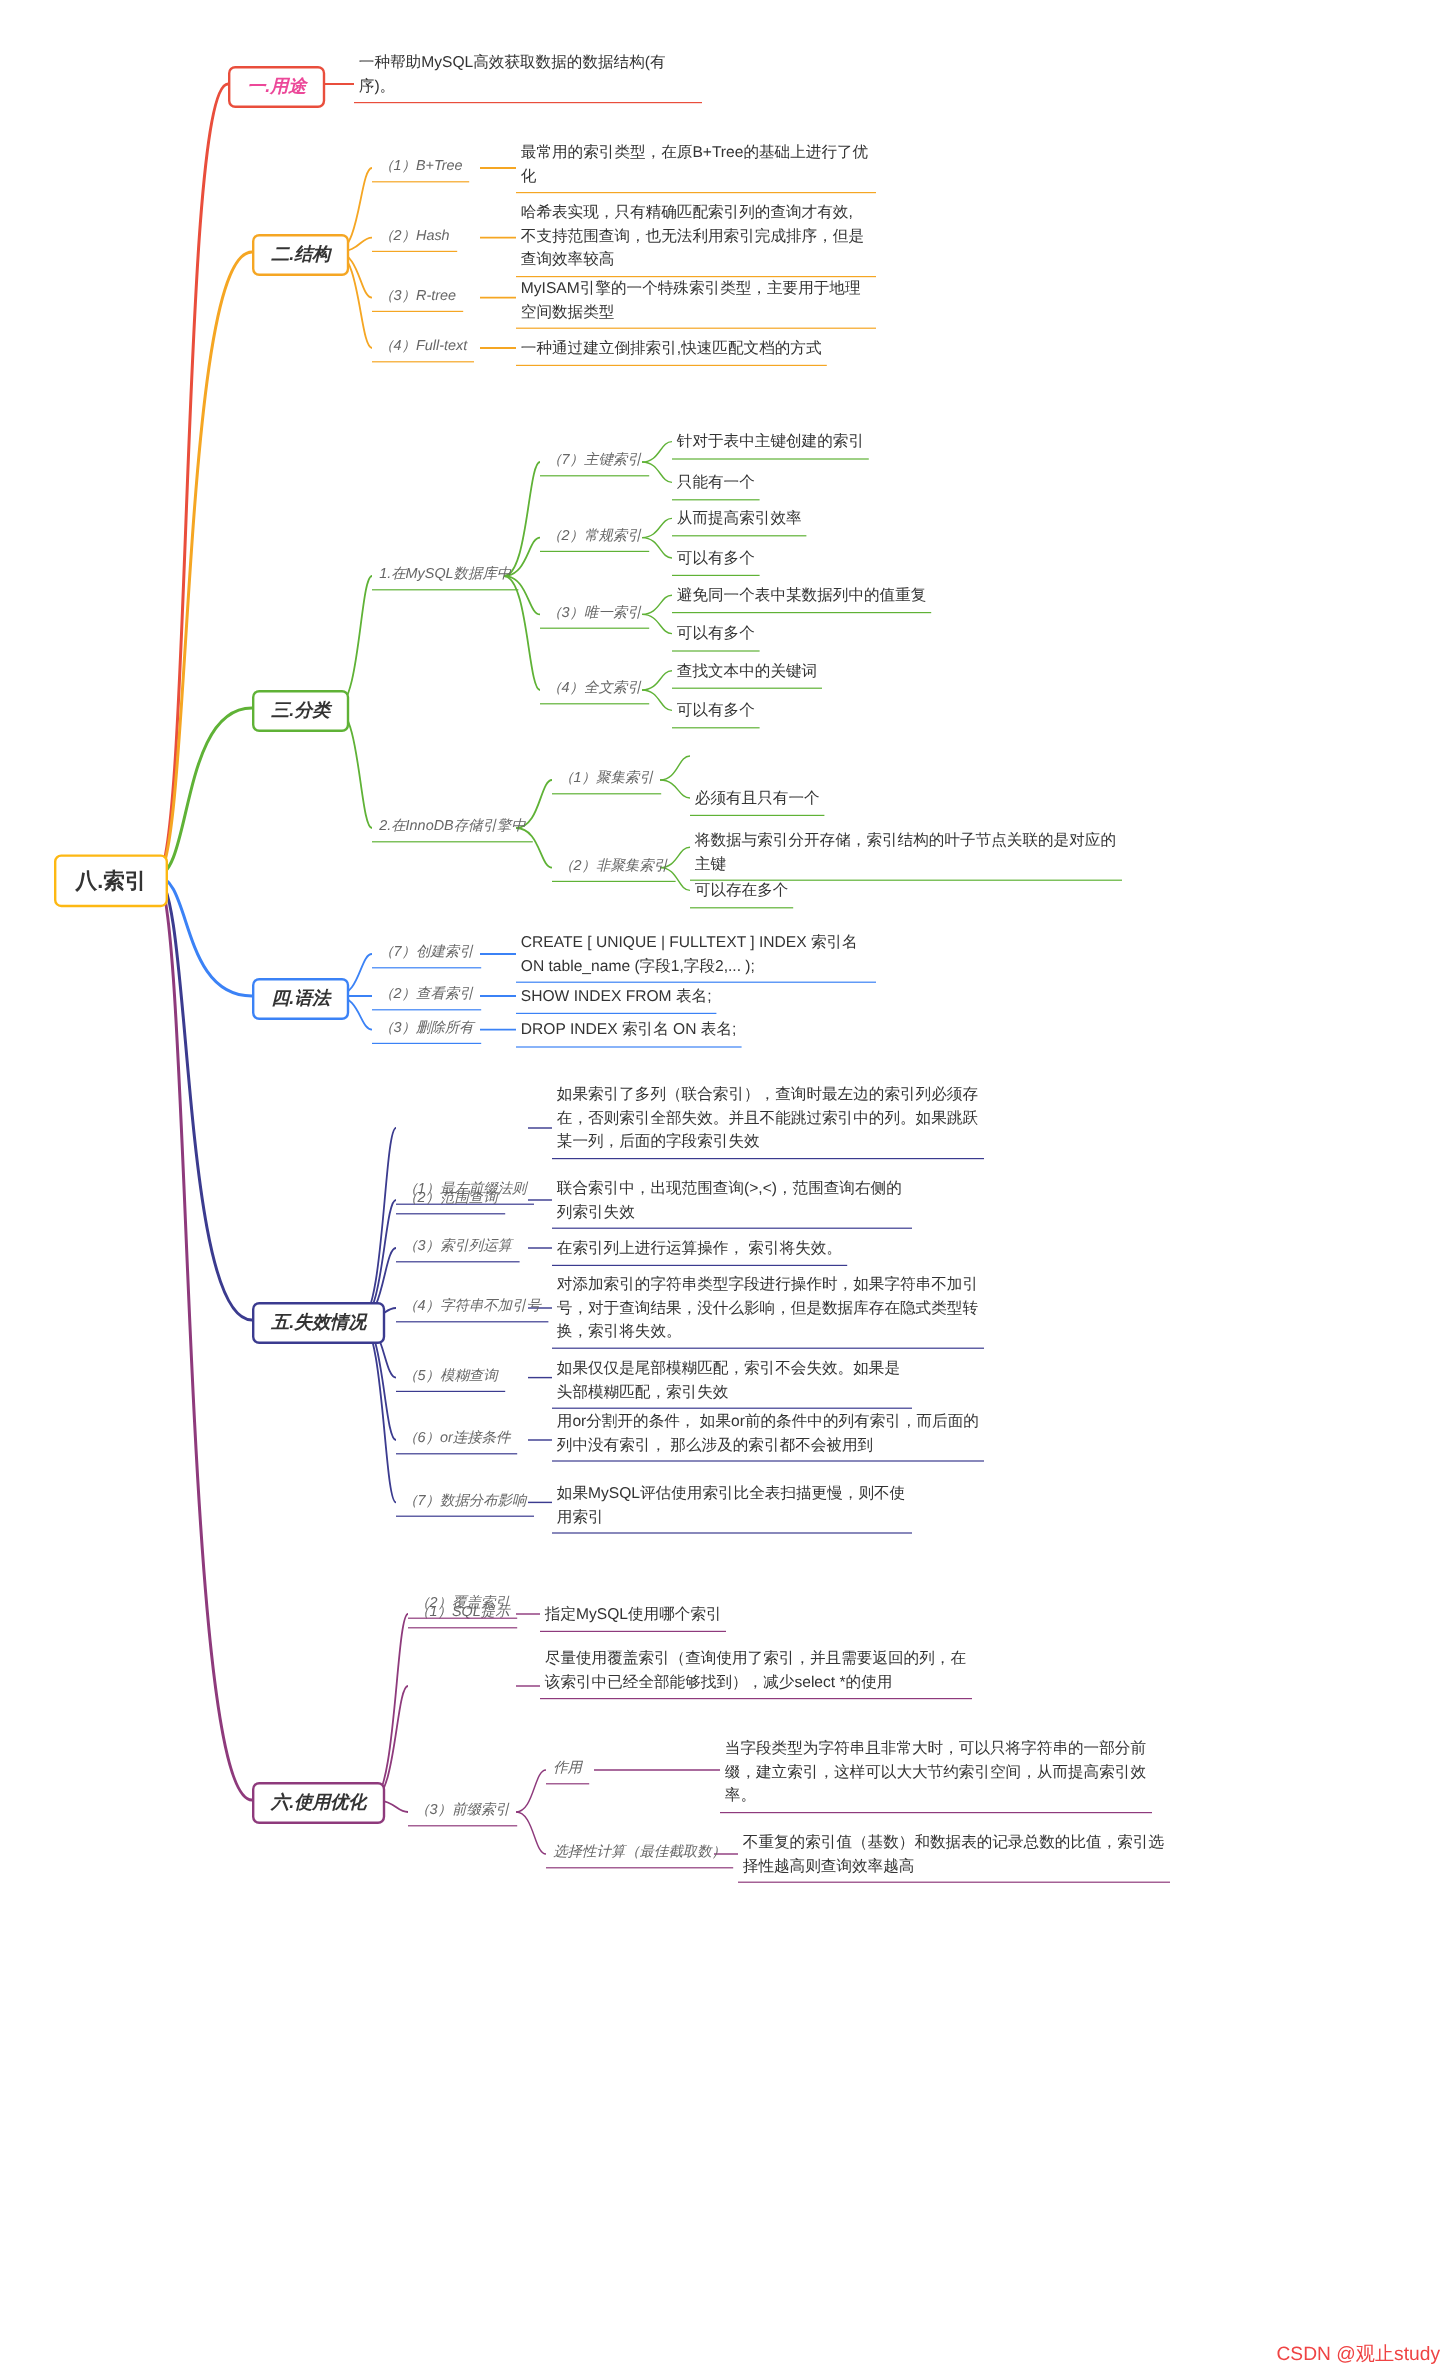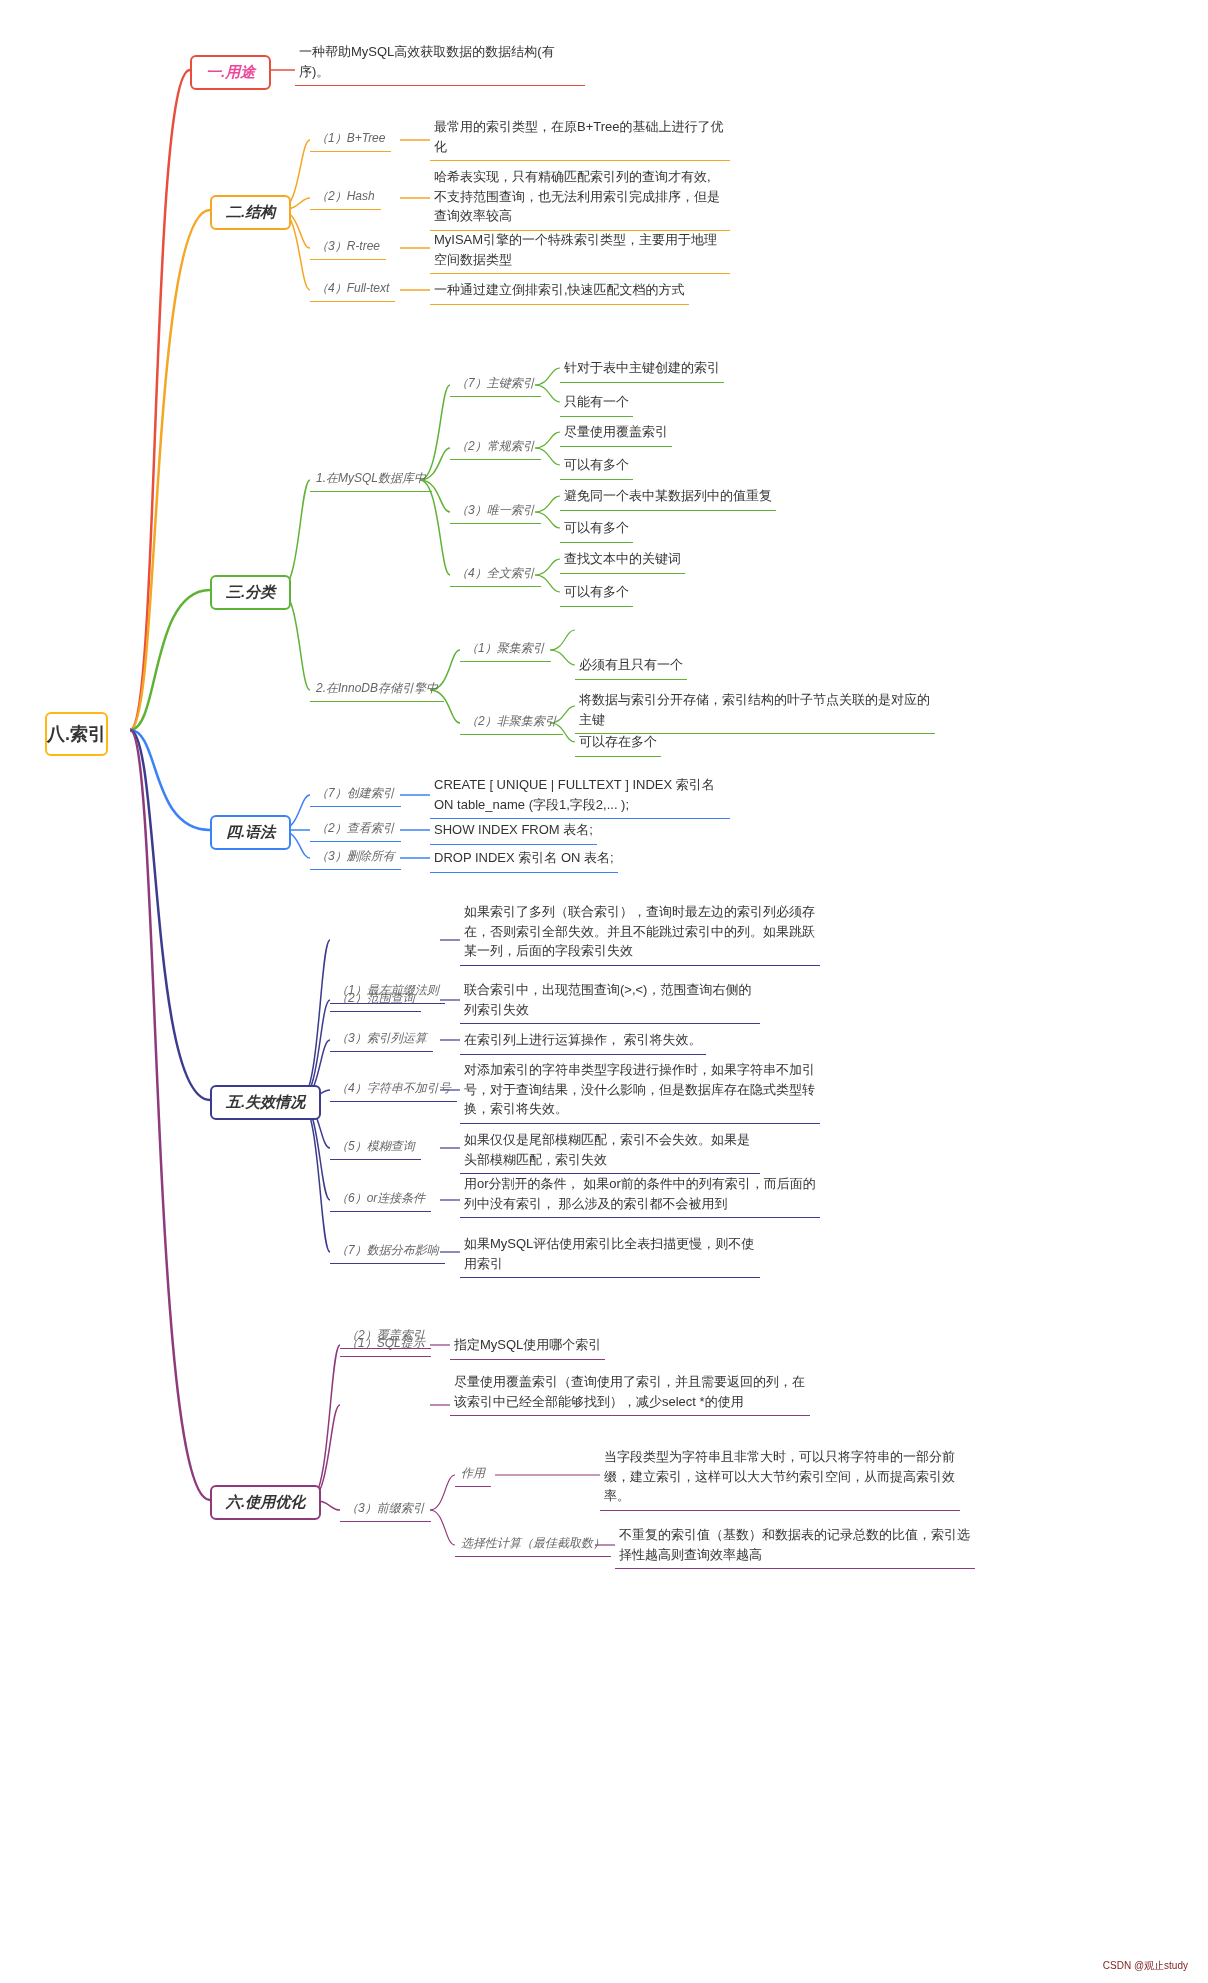--- a/index.html
+++ b/index.html
@@ -1,25 +1,25 @@
 <!DOCTYPE html>
 <html><head>
 <meta charset="utf-8">
 <style>
   *{box-sizing:border-box;margin:0;padding:0}
   body{font-family:"Microsoft YaHei",Arial,sans-serif;font-size:13px;color:#333;background:#fff;width:1208px;position:relative}
   #mindmap{position:relative;width:1208px;height:1983px}
   svg.connectors{position:absolute;top:0;left:0;width:1208px;height:1983px;pointer-events:none}
   .node{position:absolute}
-  .root-box{border:2px solid #fdb813;border-radius:6px;padding:8px 0;font-size:18px;font-weight:bold;background:#fff}
+  .root-box{border:2px solid #fdb813;border-radius:6px;padding:8px 16px;font-size:18px;font-weight:bold;background:#fff}
   .main-box{border:2px solid;border-radius:6px;padding:6px 14px;font-size:15px;font-style:italic;font-weight:bold;background:#fff}
   .sub-ul{border-bottom:1px solid;padding:2px 6px 4px 6px;font-size:12px;color:#666;font-style:italic;white-space:nowrap}
   .leaf{border-bottom:1px solid;padding:2px 4px 4px 4px;font-size:13px;line-height:1.5;max-width:300px}
   .leaf-w{max-width:360px}
-  .watermark{position:absolute;right:20px;bottom:10px;font-size:10px;color:#7f1d1d}
+  .watermark{position:absolute;right:8px;bottom:10px;font-size:16px;color:#ef4444}
 </style>
 </head>
 <body>
 
 <div id="mindmap">
 <svg class="connectors">
 
   <path d="M130 730 C160 730 150 70 190 70" stroke="#e94e3c" stroke-width="2.5" fill="none"></path>
   <path d="M130 730 C160 730 150 210 210 210" stroke="#f5a623" stroke-width="2.5" fill="none"></path>
   <path d="M130 730 C160 730 150 590 210 590" stroke="#5fb236" stroke-width="2.5" fill="none"></path>
@@ -119,21 +119,21 @@
 
 <div class="node main-box" style="left:210px;top:575px;border-color:#5fb236">
   <span>三.分类</span>
 </div>
 <div class="node sub-ul" style="left:310px;top:468px;border-color:#5fb236">1.在MySQL数据库中</div>
 
 <div class="node sub-ul" style="left:450px;top:373px;border-color:#5fb236">（7）主键索引</div>
 <div class="node leaf" style="left:560px;top:356px;border-color:#5fb236">针对于表中主键创建的索引</div>
 <div class="node leaf" style="left:560px;top:390px;border-color:#5fb236">只能有一个</div>
 <div class="node sub-ul" style="left:450px;top:436px;border-color:#5fb236">（2）常规索引</div>
-<div class="node leaf" style="left:560px;top:420px;border-color:#5fb236">尽量使用覆盖索引</div>
+<div class="node leaf" style="left:560px;top:420px;border-color:#5fb236">从而提高索引效率</div>
 <div class="node leaf" style="left:560px;top:453px;border-color:#5fb236">可以有多个</div>
 <div class="node sub-ul" style="left:450px;top:500px;border-color:#5fb236">（3）唯一索引</div>
 <div class="node leaf" style="left:560px;top:484px;border-color:#5fb236">避免同一个表中某数据列中的值重复</div>
 <div class="node leaf" style="left:560px;top:516px;border-color:#5fb236">可以有多个</div>
 <div class="node sub-ul" style="left:450px;top:563px;border-color:#5fb236">（4）全文索引</div>
 <div class="node leaf" style="left:560px;top:547px;border-color:#5fb236">查找文本中的关键词</div>
 <div class="node leaf" style="left:560px;top:580px;border-color:#5fb236">可以有多个</div>
 
 <div class="node sub-ul" style="left:310px;top:678px;border-color:#5fb236">2.在InnoDB存储引擎中</div>
 <div class="node sub-ul" style="left:460px;top:638px;border-color:#5fb236">（1）聚集索引</div>

